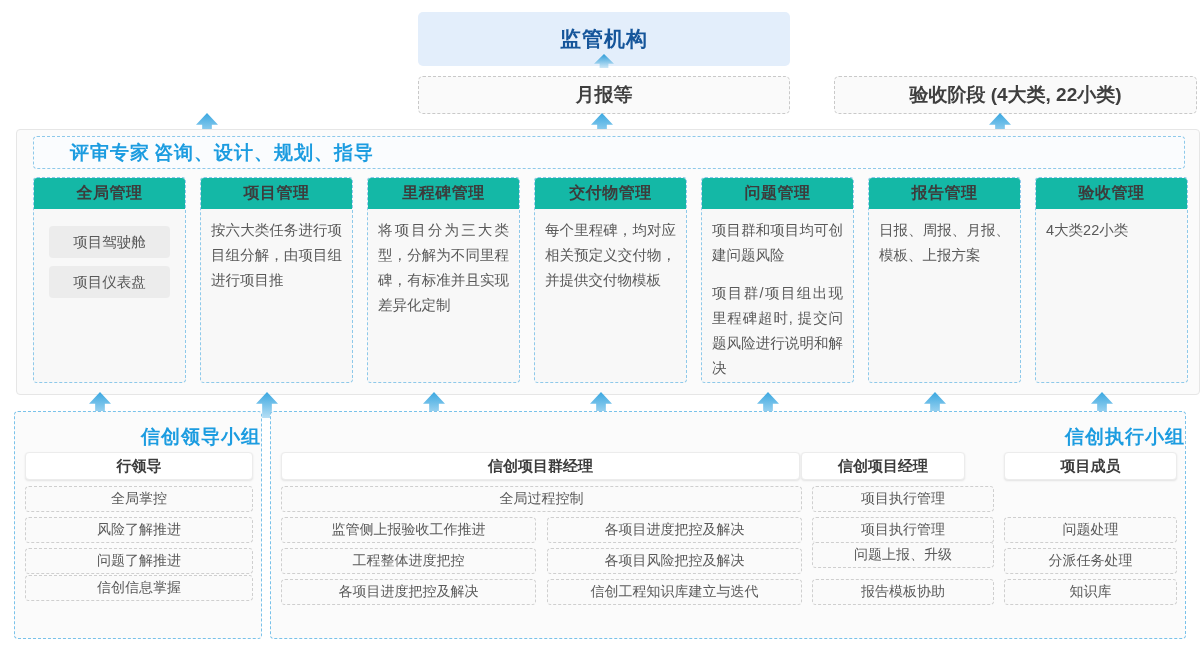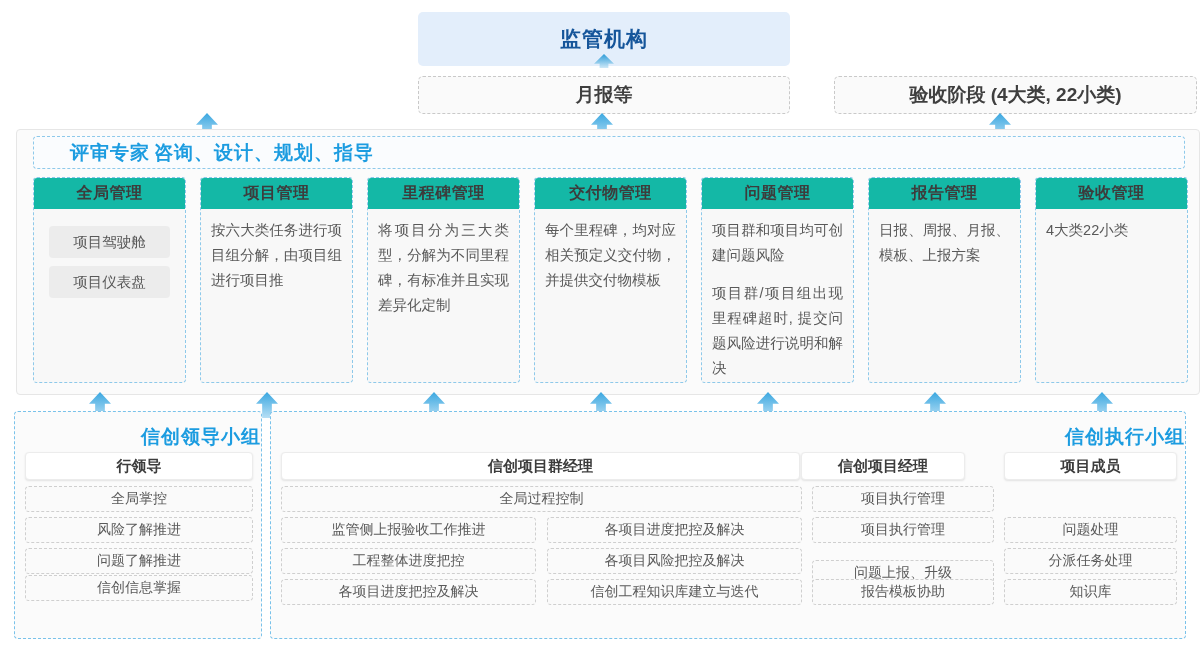--- a/index.html
+++ b/index.html
@@ -226,21 +226,21 @@
       <div class="cell" style="left:10px;top:136px;width:255px;">工程整体进度把控</div>
       <div class="cell" style="left:10px;top:167px;width:255px;">各项目进度把控及解决</div>
 
       <div class="cell" style="left:276px;top:105px;width:255px;">各项目进度把控及解决</div>
       <div class="cell" style="left:276px;top:136px;width:255px;">各项目风险把控及解决</div>
       <div class="cell" style="left:276px;top:167px;width:255px;">信创工程知识库建立与迭代</div>
 
       <div class="role-head" style="left:530px;top:40px;width:164px;">信创项目经理</div>
       <div class="cell" style="left:541px;top:74px;width:182px;text-align:center;">项目执行管理</div>
       <div class="cell" style="left:541px;top:105px;width:182px;">项目执行管理</div>
-      <div class="cell" style="left:541px;top:148px;width:182px;">问题上报、升级</div>
+      <div class="cell" style="left:541px;top:130px;width:182px;">问题上报、升级</div>
       <div class="cell" style="left:541px;top:167px;width:182px;">报告模板协助</div>
 
       <div class="role-head" style="left:733px;top:40px;width:173px;">项目成员</div>
       <div class="cell" style="left:733px;top:105px;width:173px;">问题处理</div>
       <div class="cell" style="left:733px;top:136px;width:173px;">分派任务处理</div>
       <div class="cell" style="left:733px;top:167px;width:173px;">知识库</div>
     </div>
   </div>
 
 </div>

